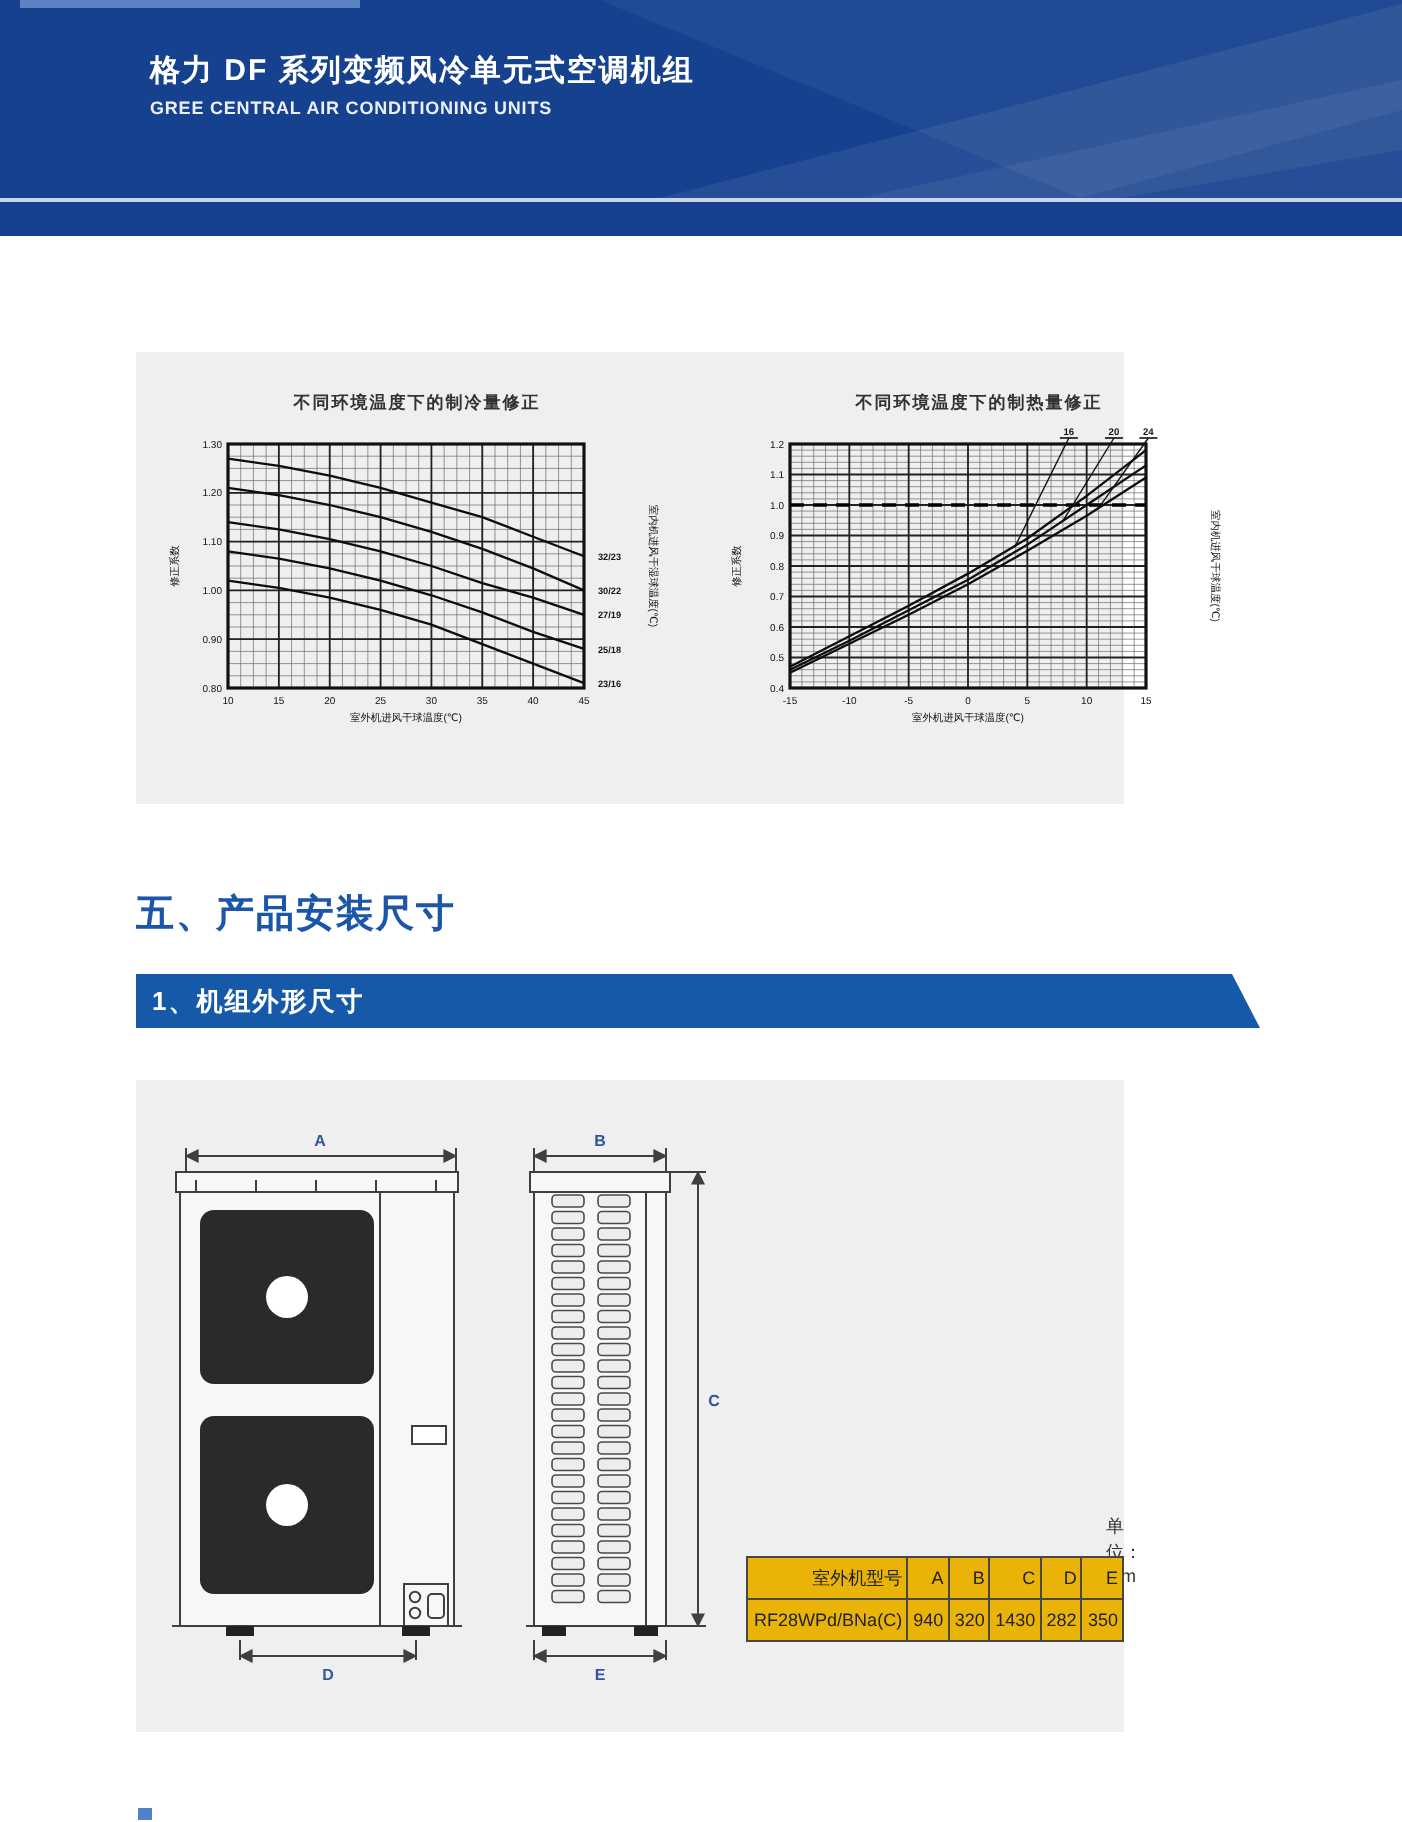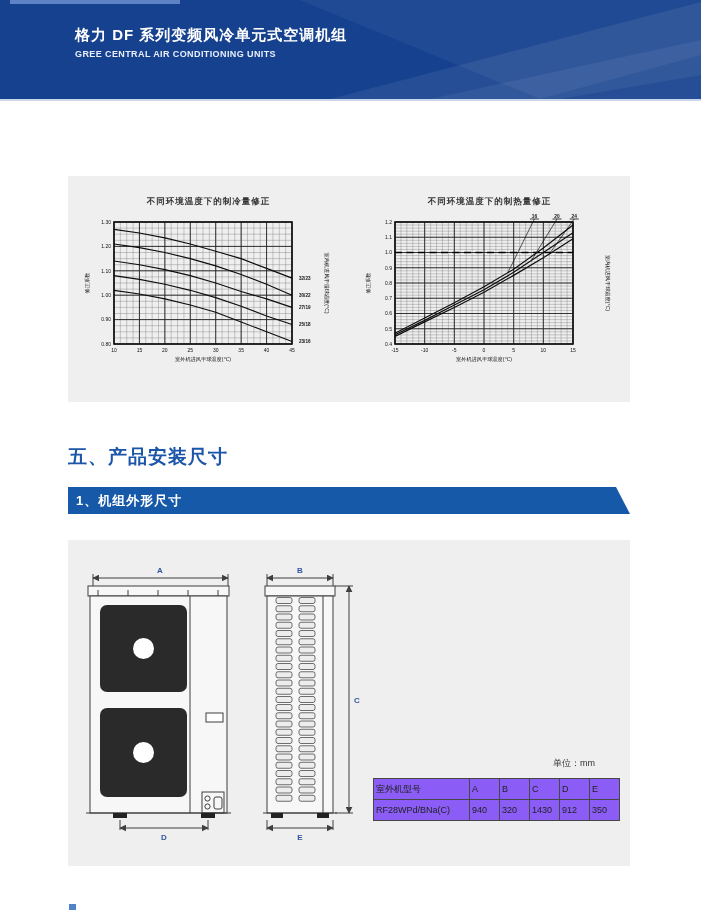--- a/index.html
+++ b/index.html
@@ -1,21 +1,21 @@
 <!DOCTYPE html>
 <html><head>
 <meta charset="utf-8">
 <style>
   * { box-sizing: border-box; margin: 0; padding: 0; }
   html,body { width:701px; height:911px; background:#ffffff;
     font-family:"Liberation Sans","DejaVu Sans",sans-serif; }
   .page { position:relative; width:701px; height:911px; overflow:hidden; background:#fff; }
 
   
-  .banner { position:absolute; left:0; top:0; width:701px; height:99px;
+  .banner { position:absolute; left:0; top:0; width:701px; height:118px;
     background:#16418f; overflow:hidden; }
   .banner-svg { position:absolute; inset:0; }
   .accent-strip { position:absolute; left:10px; top:0; width:170px; height:4px; background:#5d83c4; }
   .t-cn { position:absolute; left:75px; top:26px; color:#ffffff; font-size:15px;
     font-weight:bold; letter-spacing:1px; white-space:nowrap; }
   .t-en { position:absolute; left:75px; top:49px; color:#e9effb; font-size:9px;
     font-weight:bold; letter-spacing:.4px; white-space:nowrap; }
   .banner-edge { position:absolute; left:0; top:99px; width:701px; height:2px; background:#ccd6ea; }
 
   
@@ -23,36 +23,36 @@
     font-weight:bold; letter-spacing:1px; white-space:nowrap; }
   #sec4 { top:134px; }
   #sec5 { top:444px; }
 
   .sub-banner { position:absolute; left:68px; top:487px; width:562px; height:27px;
     background:#1659a9; color:#ffffff; font-size:13px; font-weight:bold;
     line-height:27px; padding-left:8px; letter-spacing:1px;
     clip-path:polygon(0 0, 548px 0, 562px 100%, 0 100%); }
 
   
-  .panel { position:absolute; left:68px; width:562px; background:#efeff0; }
+  .panel { position:absolute; left:68px; width:494px; background:#efeff0; }
   #panel-performance { top:176px; height:226px; display:flex; }
   #panel-dimensions  { top:540px; height:326px; }
 
   .chart-block { width:281px; position:relative; padding-top:20px; }
   .chart-title { text-align:center; font-size:8.5px; color:#333; font-weight:bold;
     letter-spacing:1px; height:12px; }
   .chart-svg { display:block; margin-left:12px; }
   svg text { font-family:"Liberation Sans","DejaVu Sans",sans-serif; }
 
   
   #drawing { position:absolute; left:0; top:0; }
   .unit-note { position:absolute; left:485px; top:217px; font-size:9px; color:#333; }
   .dims-table { position:absolute; left:305px; top:238px; border-collapse:collapse; }
-  .dims-table th, .dims-table td { border:1.5px solid #474747; background:#8b5cf6;
-    font-size:9px; color:#222; text-align:left; height:21px; font-weight:normal;
+  .dims-table th, .dims-table td { border:1.5px solid #474747; background:#eab308;
+    font-size:9px; color:#222; text-align:right; height:21px; font-weight:normal;
     padding:0 2px; }
   .dims-table .model-col { width:96px; }
   .dims-table .dim-col { width:30px; }
 
   .footer-dot { position:absolute; left:69px; top:904px; width:7px; height:6px; background:#4f82c8; }
 </style>
 </head>
 <body>
 
 <div class="page">
@@ -439,21 +439,21 @@
           <th class="dim-col">D</th>
           <th class="dim-col">E</th>
         </tr>
       </thead>
       <tbody>
         <tr>
           <td>RF28WPd/BNa(C)</td>
           <td>940</td>
           <td>320</td>
           <td>1430</td>
-          <td>912</td>
+          <td>282</td>
           <td>350</td>
         </tr>
       </tbody>
     </table>
   </div>
 
   <div class="footer-dot"></div>
 </div>
 
 </body></html>

